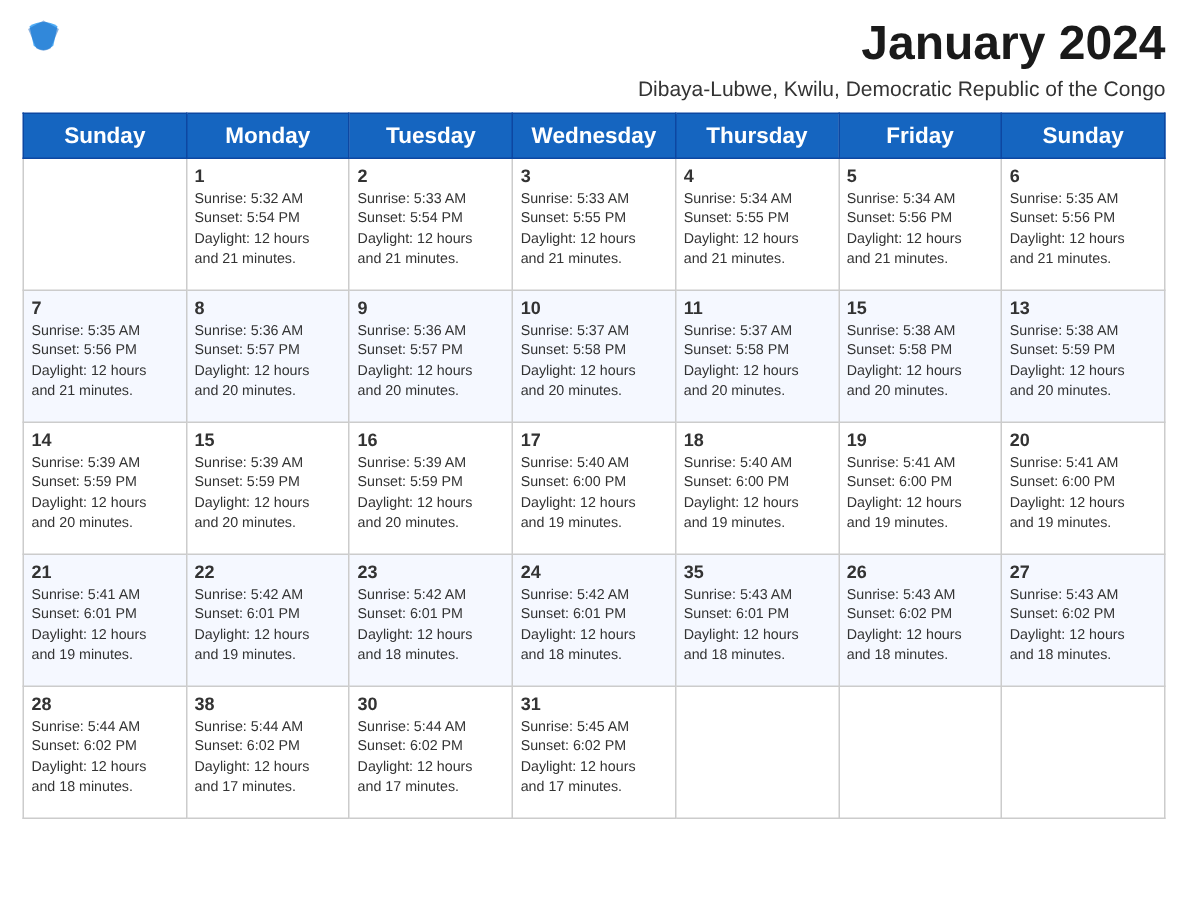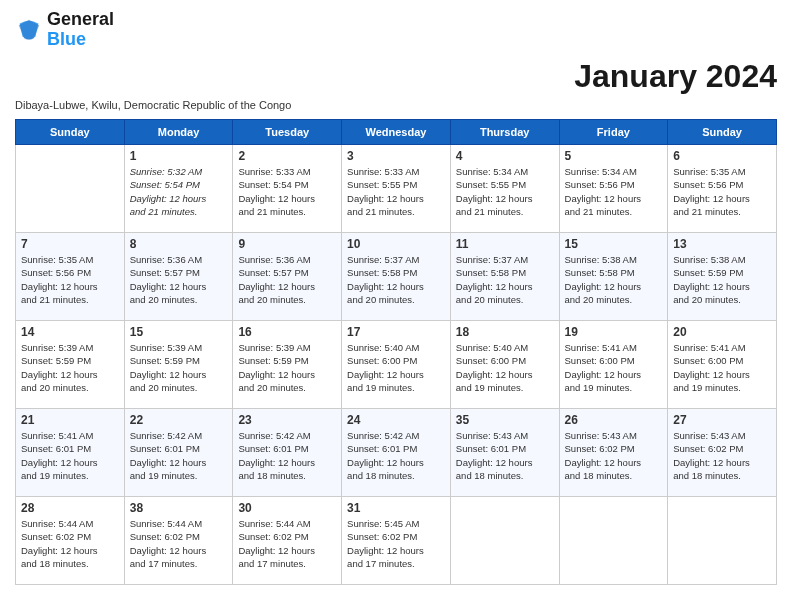--- a/index.html
+++ b/index.html
@@ -34,37 +34,36 @@
       width: 28px;
       height: 28px;
     }
     .title-block {
       text-align: right;
     }
     .month-title {
       font-size: 32px;
       font-weight: bold;
       color: #1a1a1a;
-      margin-top: 48px;
     }
     .location-title {
-      font-size: 11px;
+      font-size: 14px;
       color: #333;
-      text-align: left;
+      text-align: right;
       margin-bottom: 8px;
     }
     table {
       width: 100%;
       border-collapse: collapse;
       table-layout: fixed;
     }
     thead tr th {
       background-color: #1565C0;
       color: #fff;
-      font-size: 11px;
+      font-size: 15px;
       font-weight: bold;
       padding: 6px 12px;
       text-align: center;
       border: 1px solid #0d47a1;
     }
     tbody tr td {
       border: 1px solid #ccc;
       vertical-align: top;
       padding: 4px 5px;
       font-size: 10px;
@@ -92,24 +91,20 @@
   </style>
 </head>
 <body>
 
 <div class="header">
   <div class="logo">
     <svg class="logo-icon" viewBox="0 0 30 30">
       <path d="M5 8 Q15 2 25 8 L22 22 Q15 28 8 22 Z" fill="#2196F3" opacity="0.8"></path>
       <path d="M15 4 L26 10 L20 24 Q15 27 10 24 L4 10 Z" fill="#1565C0" opacity="0.5"></path>
     </svg>
-    <div class="logo-text">
-      <div>General</div>
-      <div><span>Blue</span></div>
-    </div>
   </div>
   <div class="title-block">
     <div class="month-title">January 2024</div>
   </div>
 </div>
 
 <div class="location-title">Dibaya-Lubwe, Kwilu, Democratic Republic of the Congo</div>
 
 <table>
   <thead>
@@ -121,21 +116,21 @@
         <th>Thursday</th>
         <th>Friday</th>
         <th>Sunday</th>
       </tr>
   </thead>
   <tbody id="calendar-body">
   <tr>
         <td></td>
         <td>
           <span class="day-number">1</span>
-          <div class="day-info" style="white-space: pre-line; font-style: italic;">Sunrise: 5:32 AM
+          <div class="day-info" style="white-space: pre-line;">Sunrise: 5:32 AM
 Sunset: 5:54 PM
 Daylight: 12 hours
 and 21 minutes.</div>
         </td>
         <td>
           <span class="day-number">2</span>
           <div class="day-info" style="white-space: pre-line;">Sunrise: 5:33 AM
 Sunset: 5:54 PM
 Daylight: 12 hours
 and 21 minutes.</div>

